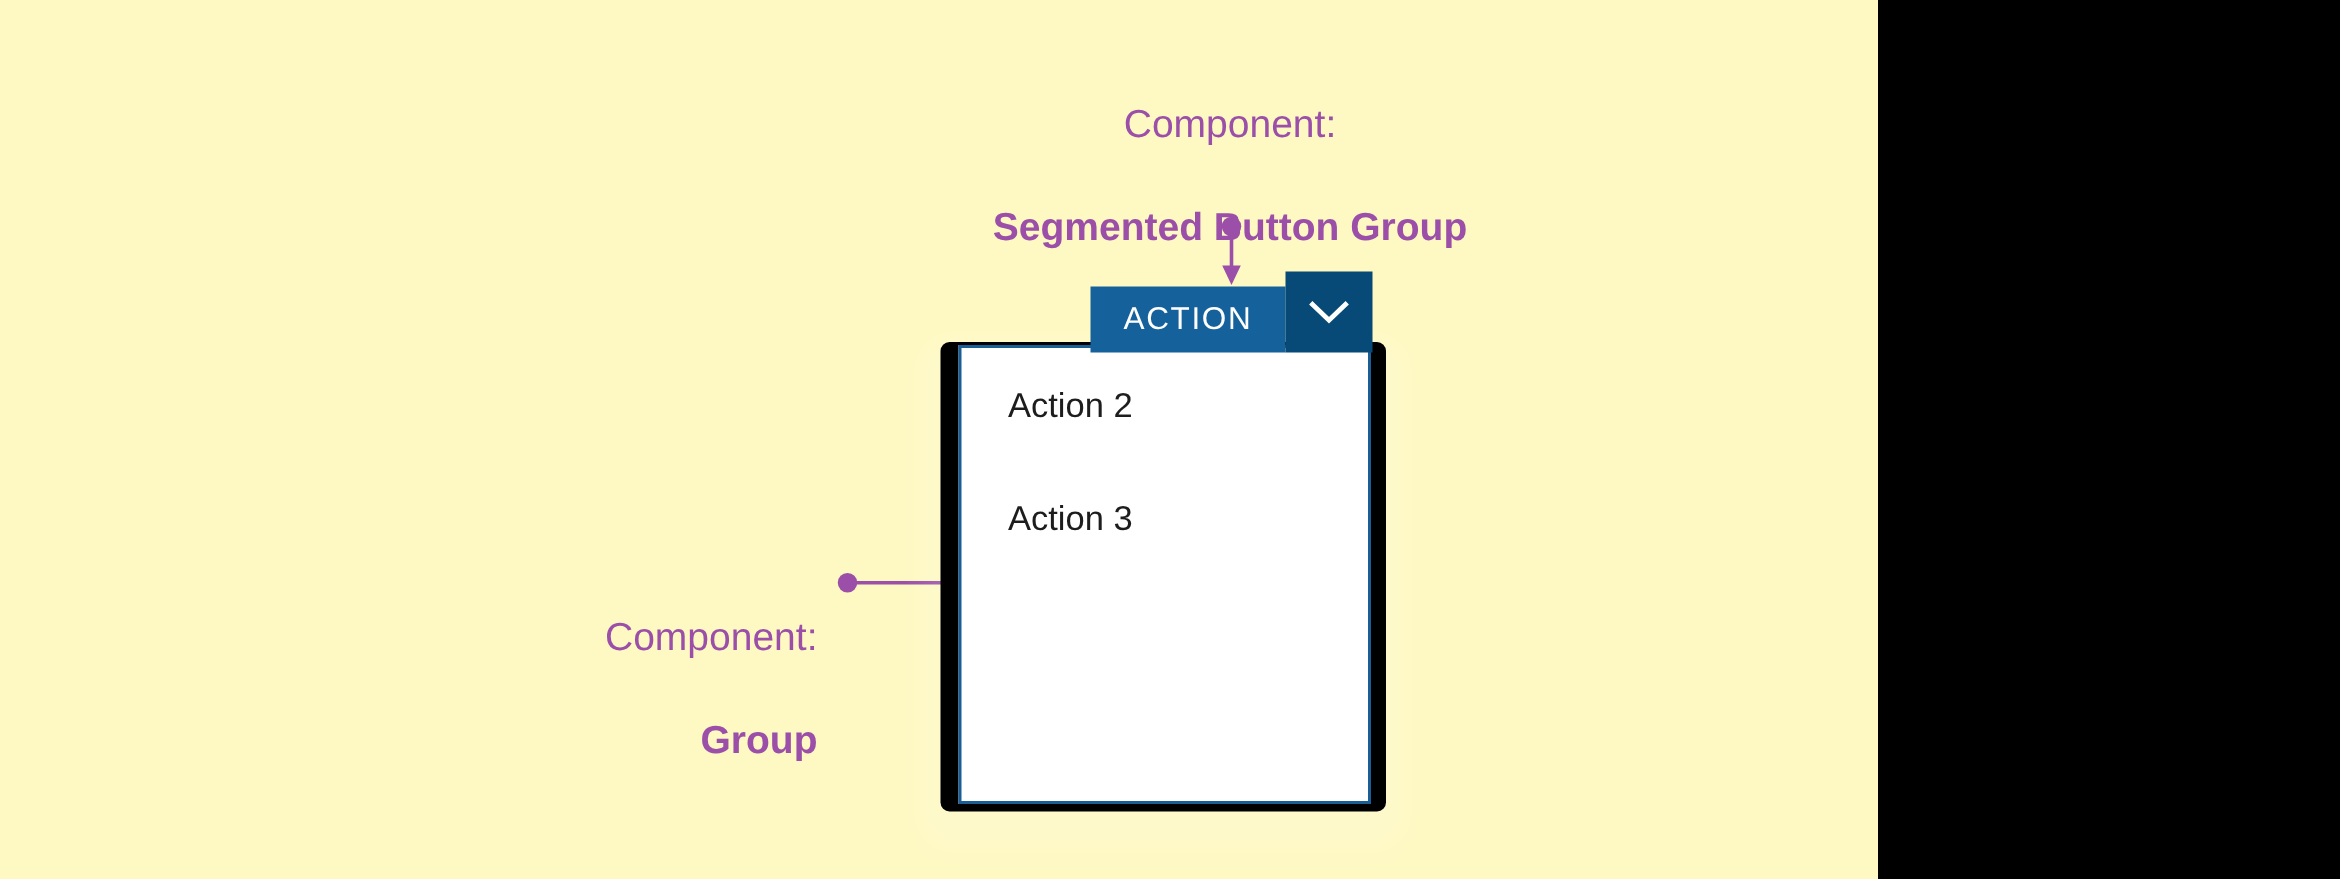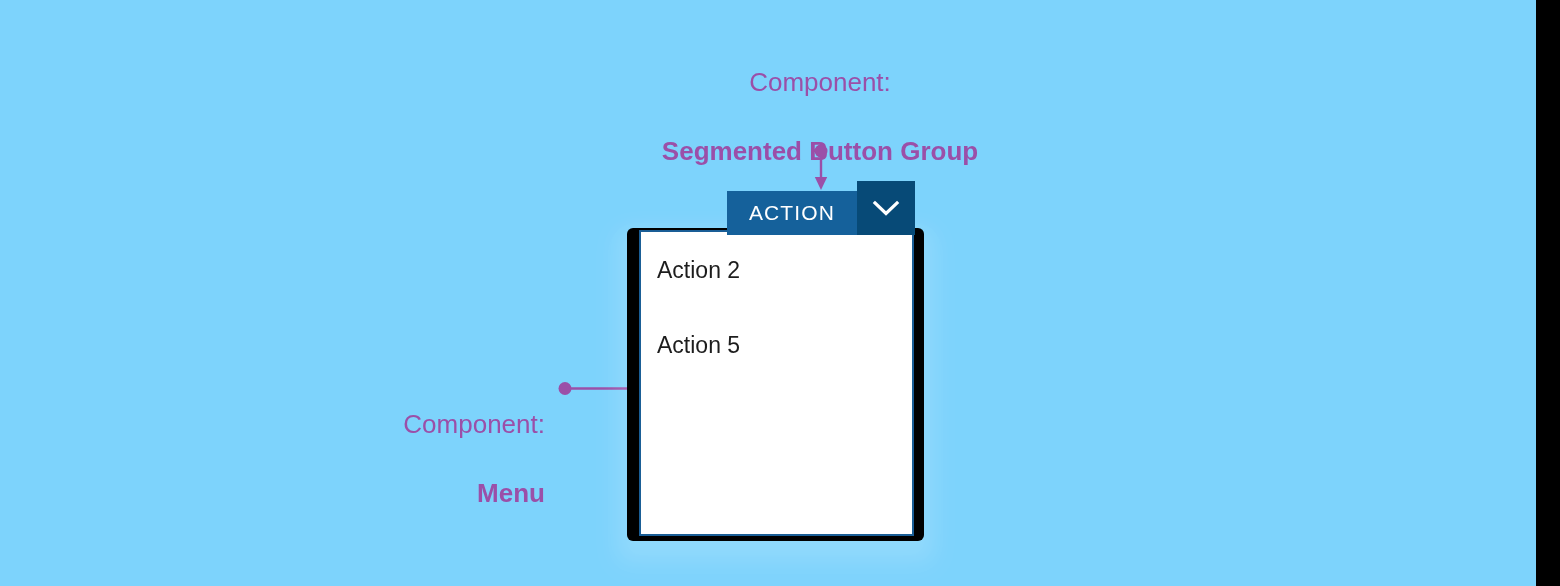--- a/index.html
+++ b/index.html
@@ -5,23 +5,23 @@
   html, body {
     margin: 0;
     padding: 0;
     background: #000000;
   }
   body {
     font-family: "Liberation Sans", sans-serif;
   }
   #stage {
     position: relative;
-    width: 1536px;
+    width: 1252px;
     height: 586px;
-    background: #7dd3fc;
+    background: #fef9c3;
     overflow: hidden;
   }
 
   
   .anno {
     position: absolute;
     color: #9B4FA8;
     line-height: 1.33;
     white-space: pre-line;
     user-select: none;
@@ -128,21 +128,21 @@
   }
   .menu-list {
     list-style: none;
     margin: 0;
     padding: 0;
   }
   .menu-item {
     height: 74px;
     display: flex;
     align-items: center;
-    padding: 0 16px;
+    padding: 0 31px;
     font-size: 23px;
     color: #1D1D1D;
     box-sizing: border-box;
     cursor: pointer;
   }
   .menu-item:first-child {
     height: 76px;
   }
 </style>
 </head>
@@ -156,21 +156,21 @@
   </div>
 
   <svg class="conn-v" viewBox="0 0 16 46" width="16" height="46">
     <circle cx="8" cy="7" r="6.5" fill="#9B4FA8"></circle>
     <line x1="8" y1="7" x2="8" y2="36" stroke="#9B4FA8" stroke-width="2.4"></line>
     <polygon points="8,46 1.8,33 14.2,33" fill="#9B4FA8"></polygon>
   </svg>
 
   <div class="anno anno-menu">
     <span class="lead">Component:</span><br>
-    <span class="strong">Menu</span>
+    <span class="strong">Group</span>
   </div>
 
   <svg class="conn-h" viewBox="0 0 92 17" width="92" height="17">
     <circle cx="8" cy="8.5" r="6.5" fill="#9B4FA8"></circle>
     <line x1="8" y1="8.5" x2="82" y2="8.5" stroke="#9B4FA8" stroke-width="2.4"></line>
     <polygon points="92,8.5 79,2.3 79,14.7" fill="#9B4FA8"></polygon>
   </svg>
 
   <div class="segmented-group">
     <div class="seg-main">ACTION</div>
@@ -181,17 +181,17 @@
         </svg>
       </span>
     </div>
   </div>
 
   <div class="menu-shadow"></div>
 
   <div class="menu">
     <ul class="menu-list">
       <li class="menu-item">Action 2</li>
-      <li class="menu-item">Action 5</li>
+      <li class="menu-item">Action 3</li>
     </ul>
   </div>
 
 </div>
 
 </body></html>

